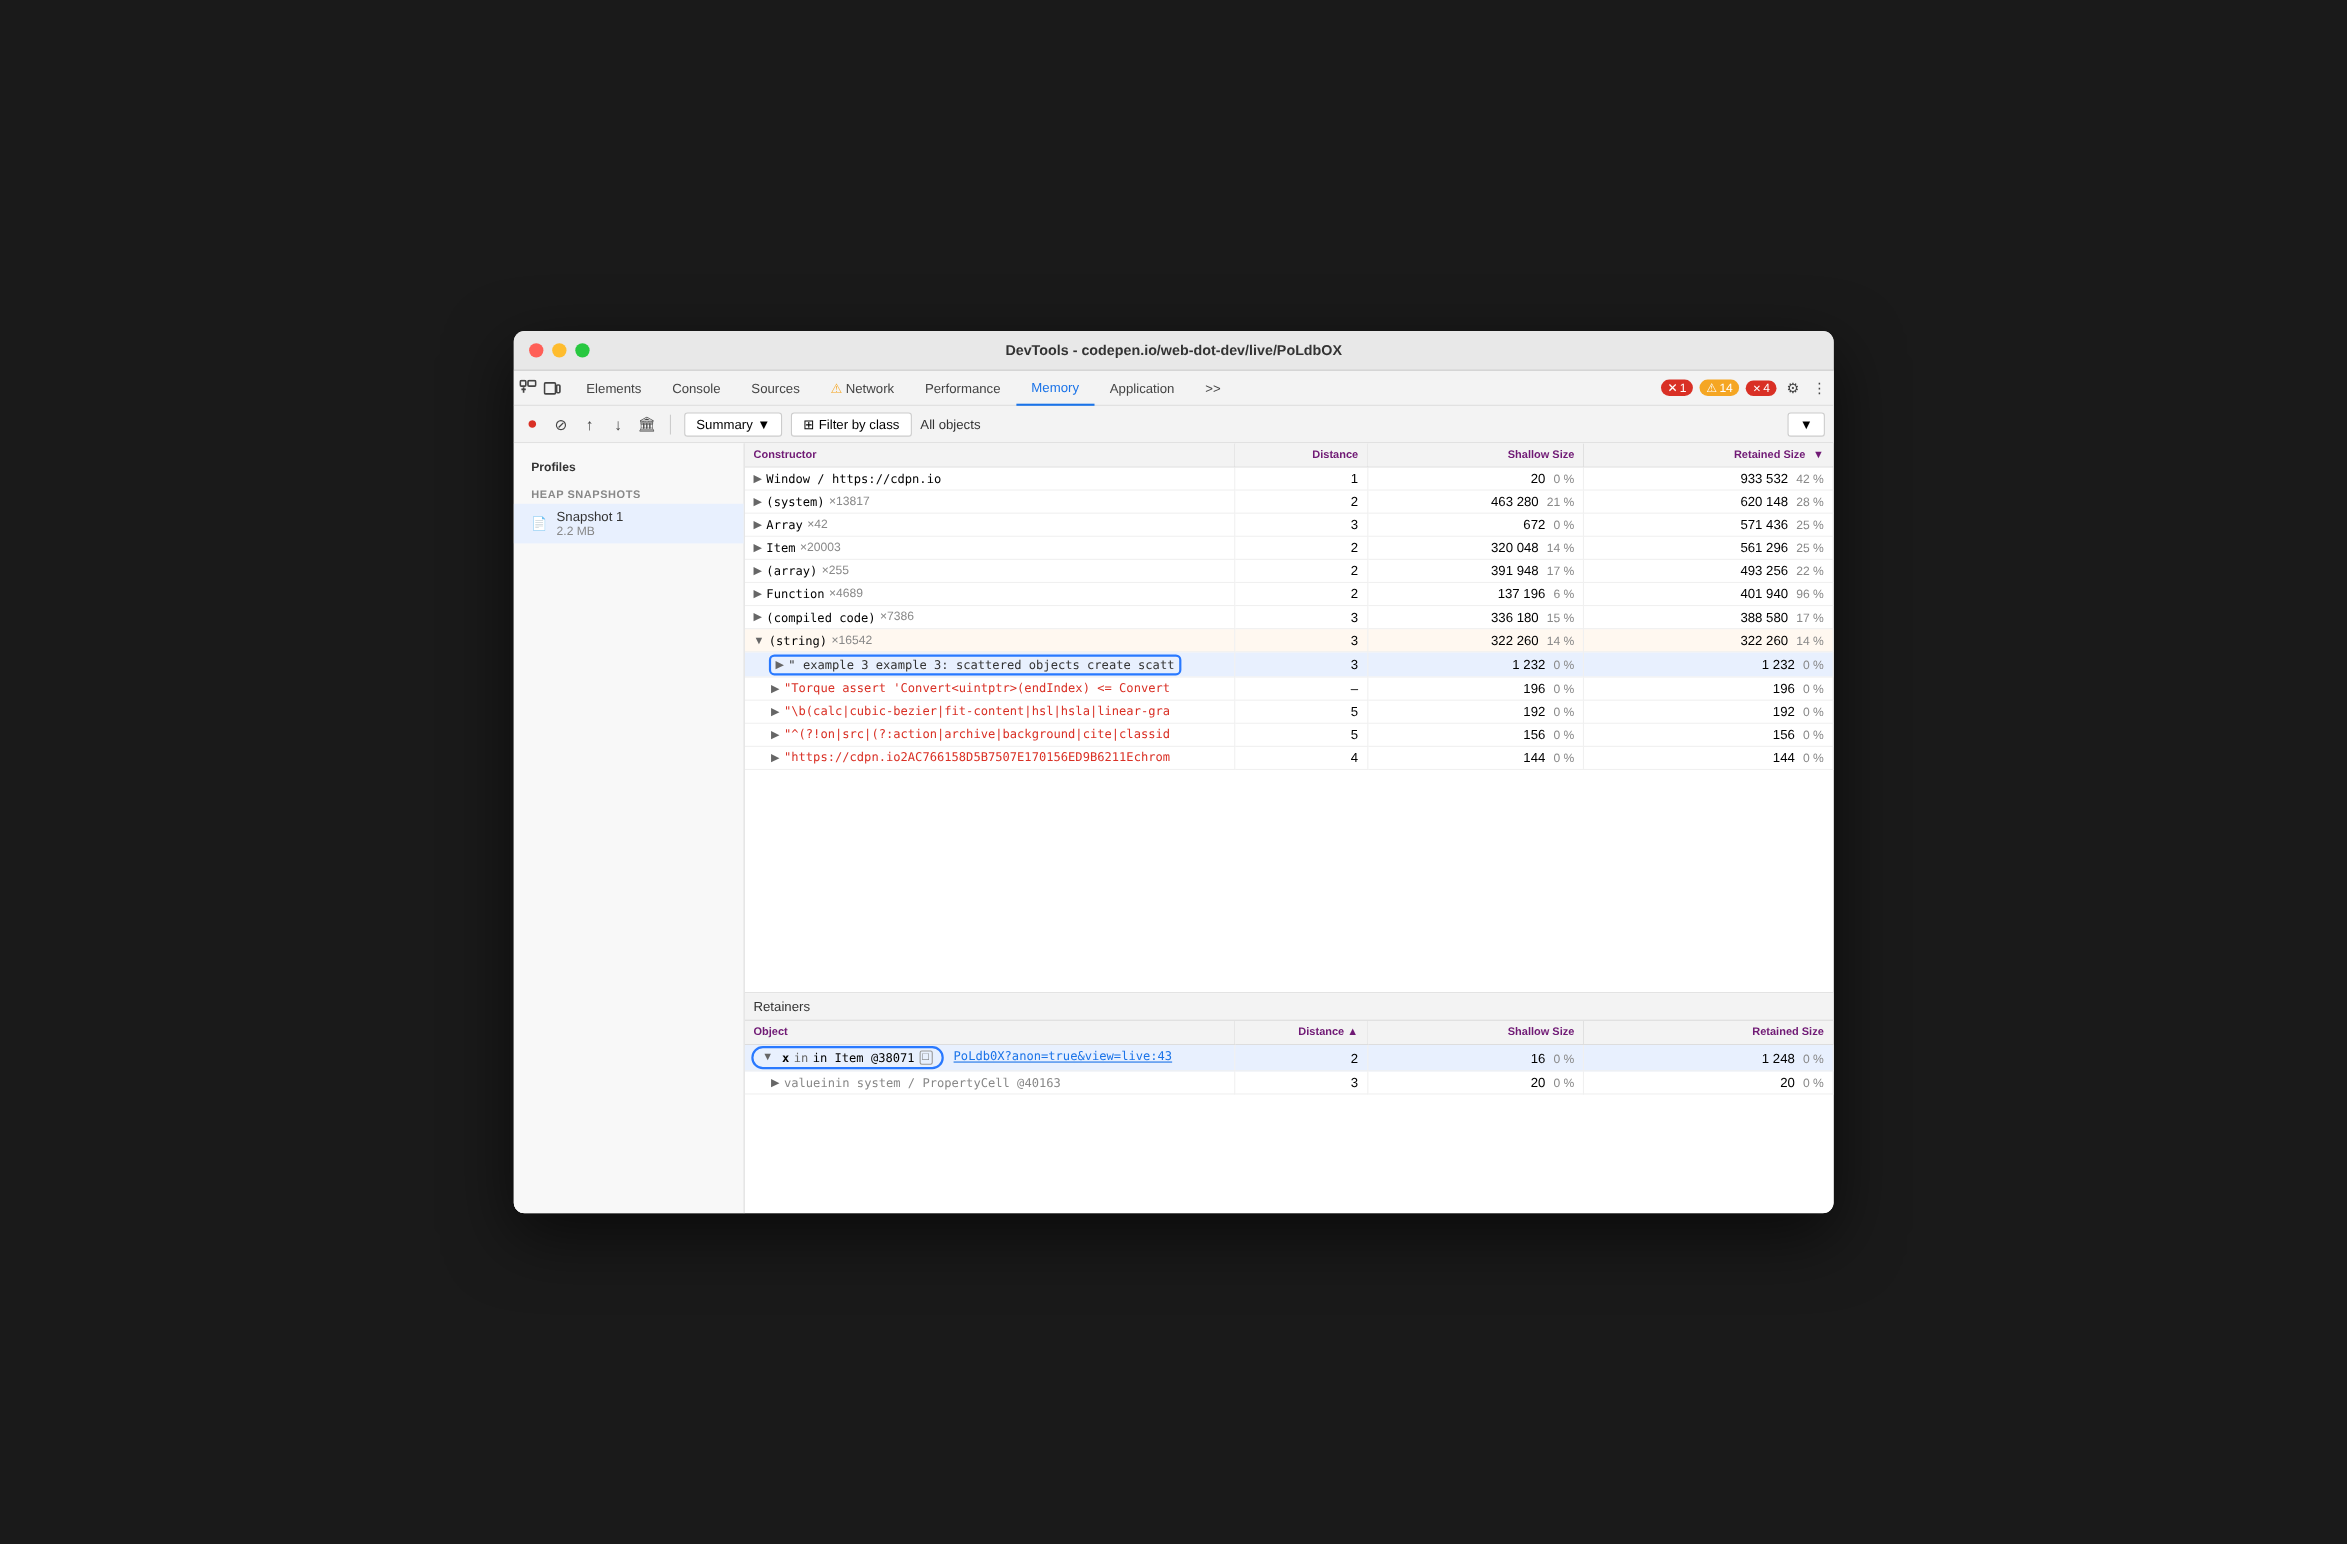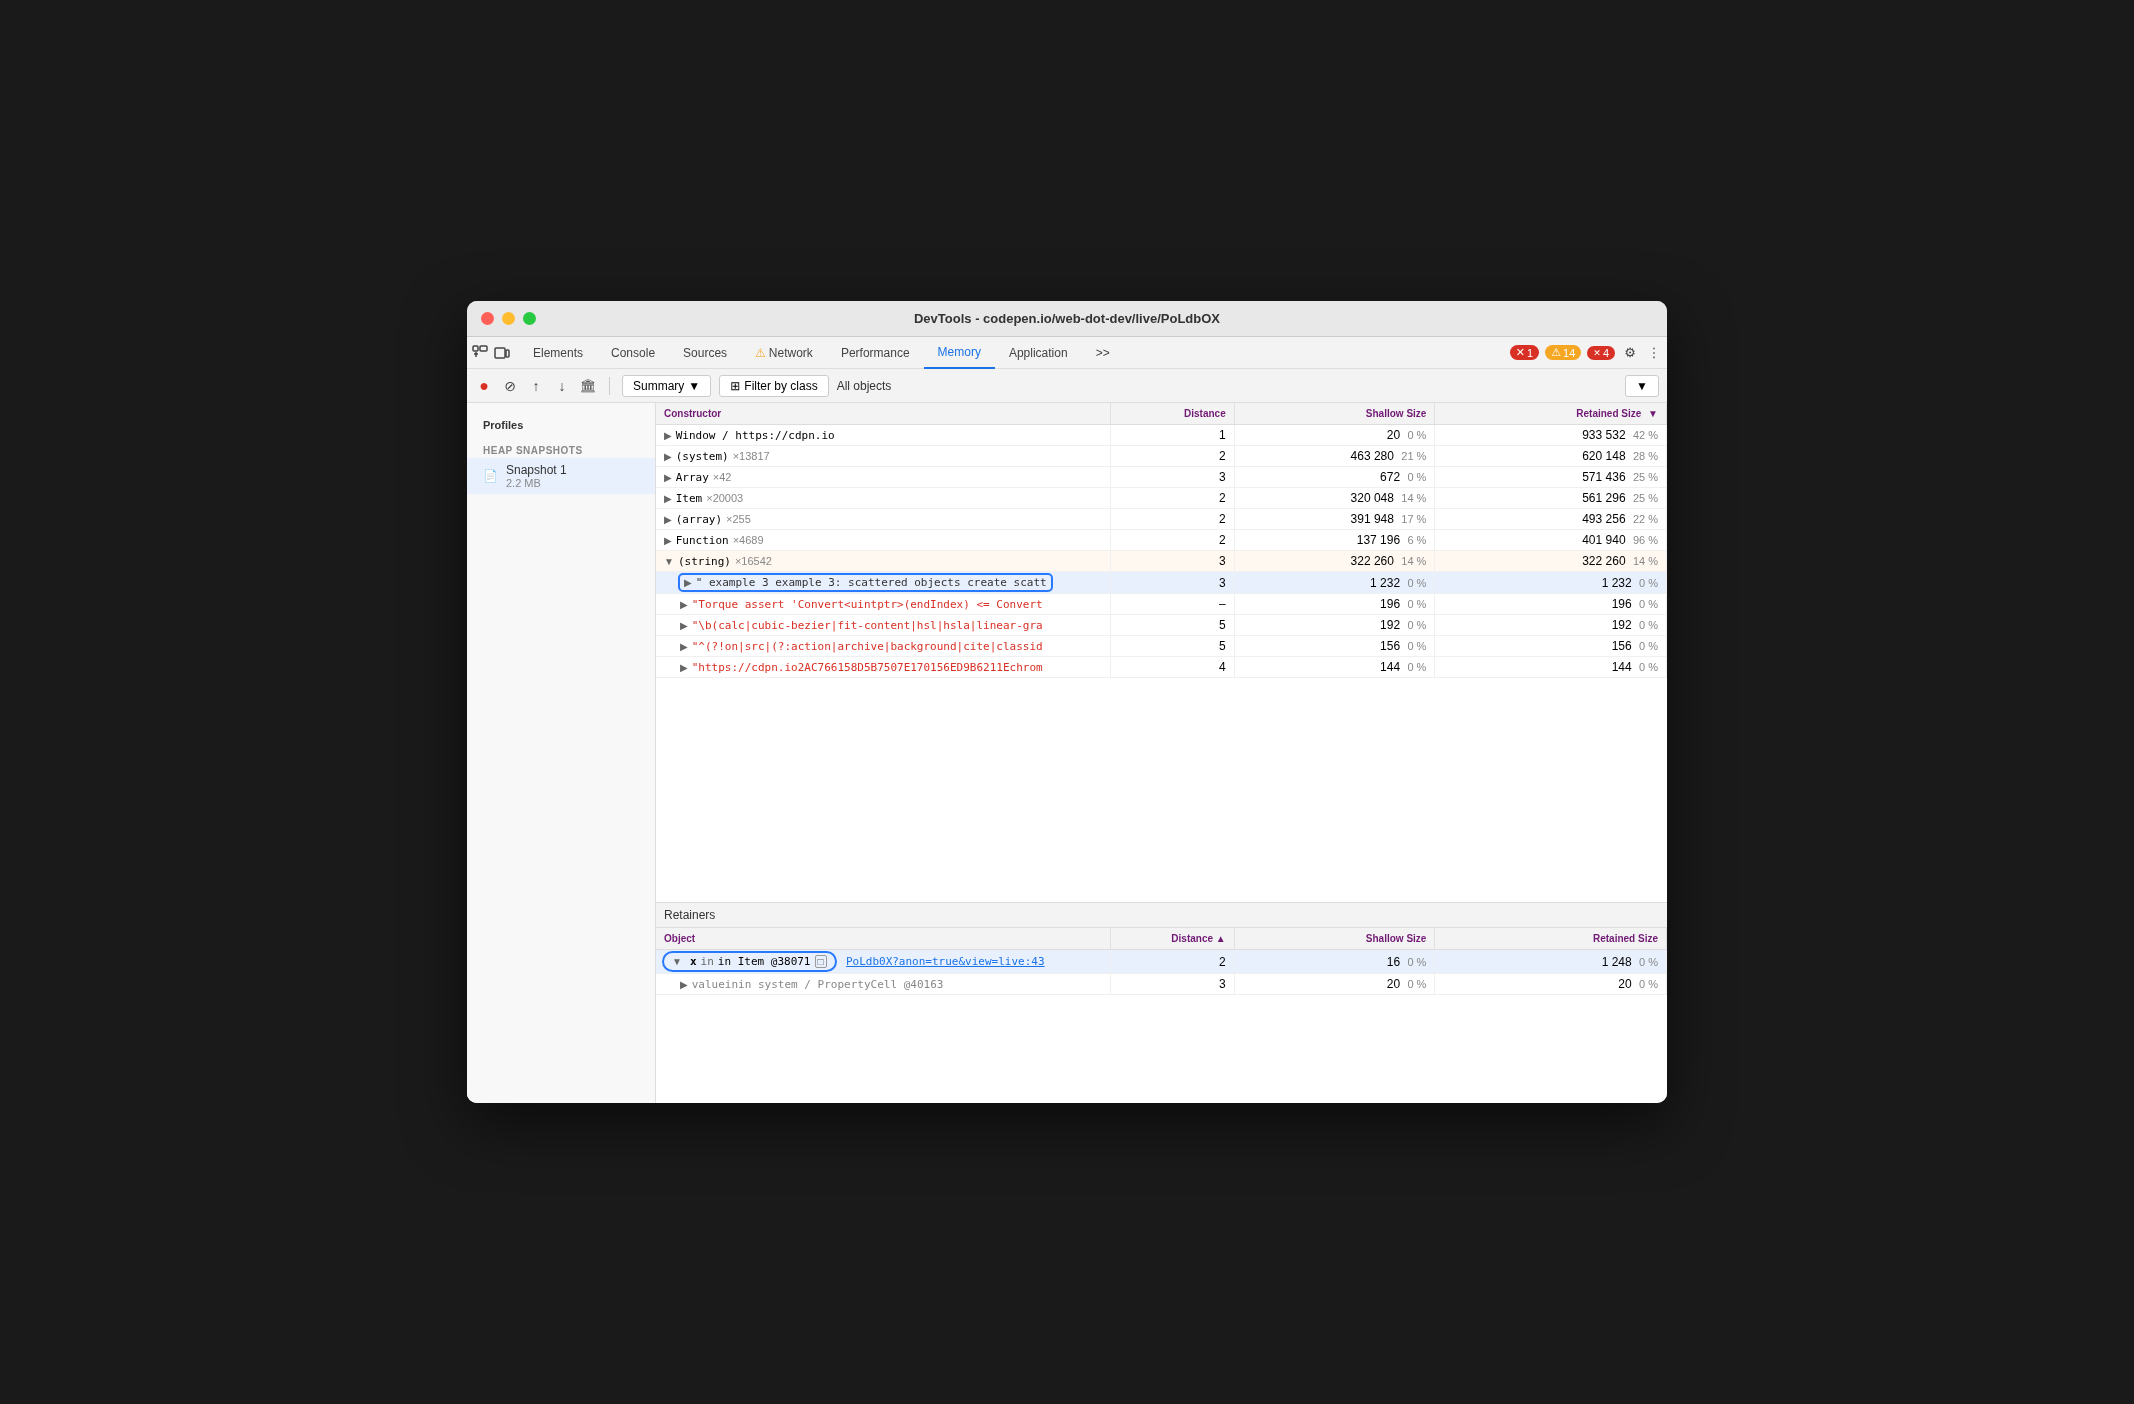--- a/index.html
+++ b/index.html
@@ -166,21 +166,21 @@
       background: white;
       font-size: 12px;
       cursor: pointer;
       margin-left: auto;
     }
     .main-content {
       display: flex;
       height: 700px;
     }
     .sidebar {
-      width: 189px;
+      width: 210px;
       background: #f8f8f8;
       border-right: 1px solid #ddd;
       padding: 12px 0;
       flex-shrink: 0;
     }
     .sidebar-title {
       font-size: 11px;
       font-weight: 600;
       color: #333;
       padding: 4px 16px;
@@ -539,20 +539,38 @@
                 <td class="right">
                   <span>137 196</span>
                   <span class="pct-text">6 %</span>
                 </td>
                 <td class="right">
                   <span>401 940</span>
                   <span class="pct-text">96 %</span>
                 </td>
               </tr>
 
+              <tr>
+                <td>
+                  <div class="first-row-cell">
+                    <span class="expand-arrow right"></span>
+                    <span class="constructor-name">(compiled code)</span>
+                    <span class="count-text" style="margin-left:4px;">×7386</span>
+                  </div>
+                </td>
+                <td class="distance-col">3</td>
+                <td class="right">
+                  <span>336 180</span>
+                  <span class="pct-text">15 %</span>
+                </td>
+                <td class="right">
+                  <span>388 580</span>
+                  <span class="pct-text">17 %</span>
+                </td>
+              </tr>
 
               <tr class="string-row">
                 <td>
                   <div class="first-row-cell">
                     <span class="expand-arrow down"></span>
                     <span class="constructor-name">(string)</span>
                     <span class="count-text" style="margin-left:4px;">×16542</span>
                   </div>
                 </td>
                 <td class="distance-col">3</td>

